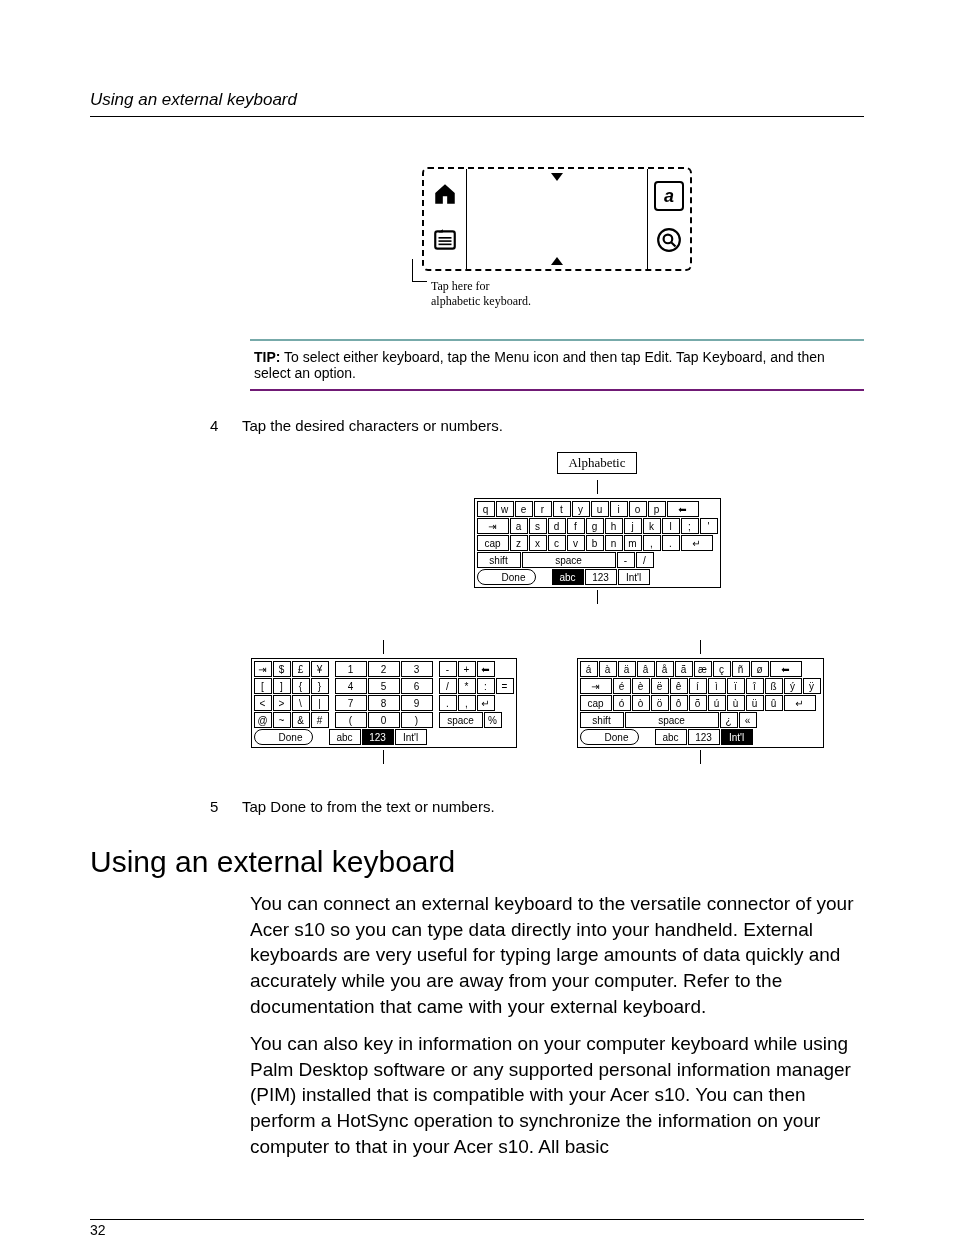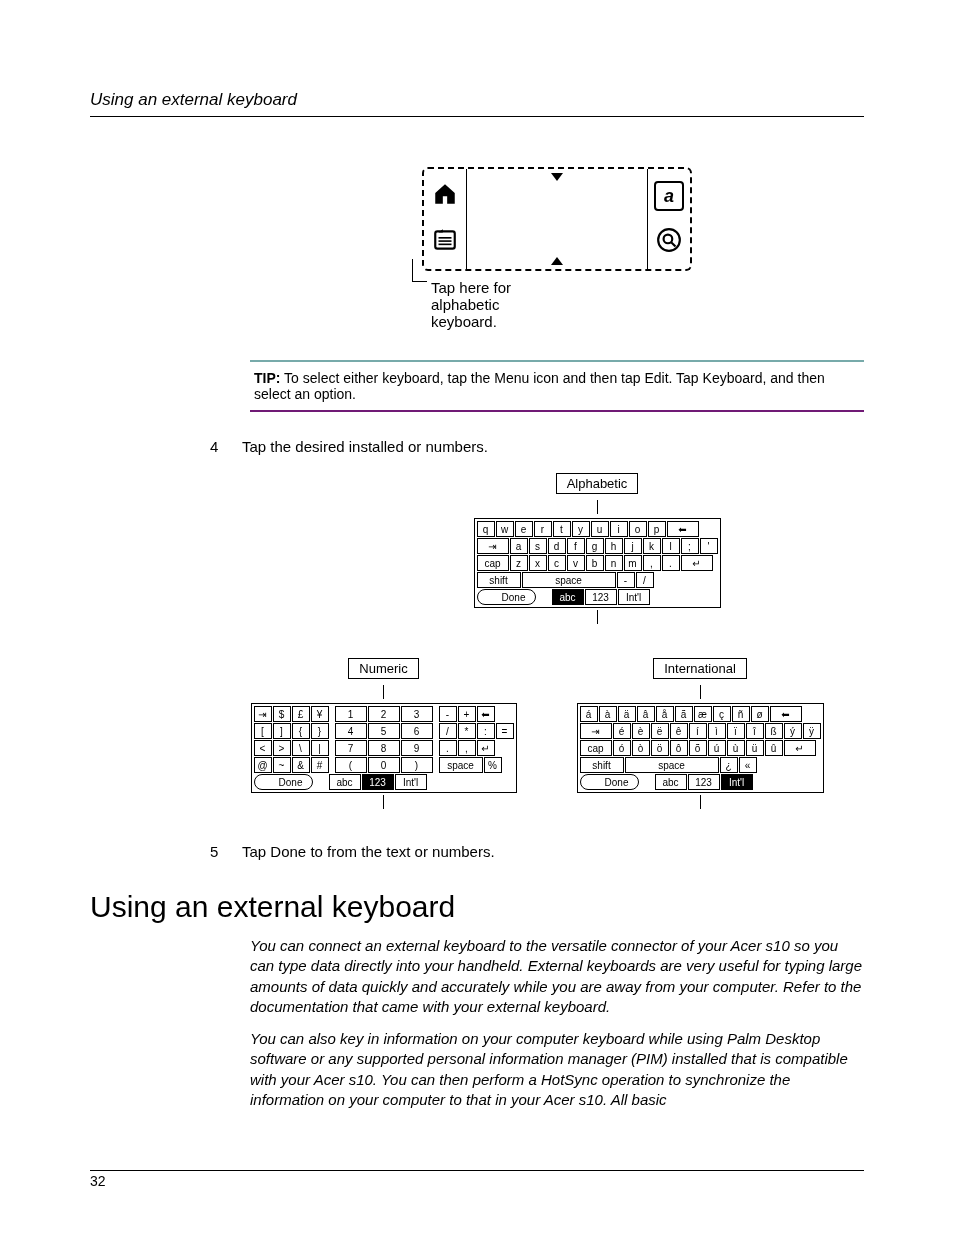--- a/index.html
+++ b/index.html
@@ -67,21 +67,22 @@
   .at-icon {
     border: 2px solid #000; border-radius: 4px;
     width: 26px; height: 26px; display:flex; align-items:center; justify-content:center;
     font-weight:bold; font-style: italic; font-size:18px;
   }
   .callouts {
     display: flex;
     justify-content: space-between;
     width: 290px;
     margin: 0 auto;
-    font-size: 15px;
+    font-size: 12px;
+    font-family: Liberation Serif, serif;
   }
   .callout { display:flex; }
   .callout .line {
     border-left: 1px solid #000;
     border-bottom: 1px solid #000;
     width: 14px; height: 22px;
     margin-right: 4px;
     margin-top:-20px;
   }
   .tip-box {
@@ -107,20 +108,21 @@
   .kb {
     display:inline-block;
     vertical-align: top;
     text-align:center;
   }
   .kb-title-wrap { display:flex; justify-content:center; margin-bottom:4px;}
   .kb-title {
     border:1px solid #000;
     padding:2px 10px;
     font-size:13px;
+    font-family:Liberation Serif, serif;
   }
   .kb-grid {
     border:1px solid #000;
     padding:2px;
     display:flex;
     flex-direction:column;
     gap:1px;
     font-size:10px;
     background:#fff;
     margin:0 auto;
@@ -139,24 +141,23 @@
   .kb-key.done { min-width:40px; border-radius:8px;padding-left:16px;}
   .kb-key.dark { background:#000; color:#fff; }
   .kb-pair { display:flex; justify-content:center; gap:60px; margin-top:30px;}
   .h1 {
     font-size: 30px;
     font-weight: 300;
     margin: 30px 0 12px 0;
   }
   .body-para {
     margin-left: 160px;
-    font-size: 15px;
+    font-size: 19px;
     margin-bottom: 12px;
     line-height: 1.35;
-    font-style: italic;
   }
   .page-number {
     position: absolute;
     bottom: 30px;
     left: 90px;
     font-size: 14px;
   }
   .footer-rule {
     border:none;
     border-top:1px solid #000;
@@ -217,21 +218,21 @@
     </div>
   </div>
 
   <div class="tip-box">
     <b>TIP:</b>
     <span>To select either keyboard, tap the Menu icon and then tap Edit. Tap Keyboard, and then select an option.</span>
   </div>
 
   <div class="step">
     <div class="step-num">4</div>
-    <div>Tap the desired installed or numbers.</div>
+    <div>Tap the desired characters or numbers.</div>
   </div>
 
   <div class="keyboard-figs">
 
     <div style="text-align:center; margin-bottom:10px;">
       <div class="kb" style="margin-left:120px;">
         <div class="kb-title-wrap">
             <div class="kb-title">Alphabetic</div>
           </div>
         <div class="leader"></div>
@@ -289,23 +290,20 @@
               <div class="kb-key wide">123</div>
               <div class="kb-key wide">Int'l</div>
             </div>
           </div>
         <div class="leader"></div>
       </div>
     </div>
 
     <div class="kb-pair">
       <div class="kb">
-        <div class="kb-title-wrap">
-            <div class="kb-title">Numeric</div>
-          </div>
         <div class="leader"></div>
         <div class="kb-grid" id="kb-num">
             <div class="kb-row">
               <div class="kb-key">⇥</div>
               <div class="kb-key">$</div>
               <div class="kb-key">£</div>
               <div class="kb-key">¥</div>
               <div style="width: 4px;"></div>
               <div class="kb-key wide">1</div>
               <div class="kb-key wide">2</div>
@@ -361,23 +359,20 @@
               <div class="kb-key done">Done</div>
               <div style="width: 14px;"></div>
               <div class="kb-key wide">abc</div>
               <div class="kb-key wide dark">123</div>
               <div class="kb-key wide">Int'l</div>
             </div>
           </div>
         <div class="leader"></div>
       </div>
       <div class="kb">
-        <div class="kb-title-wrap">
-            <div class="kb-title">International</div>
-          </div>
         <div class="leader"></div>
         <div class="kb-grid" id="kb-intl">
             <div class="kb-row">
               <div class="kb-key">á</div>
               <div class="kb-key">à</div>
               <div class="kb-key">ä</div>
               <div class="kb-key">â</div>
               <div class="kb-key">å</div>
               <div class="kb-key">ã</div>
               <div class="kb-key">æ</div>

